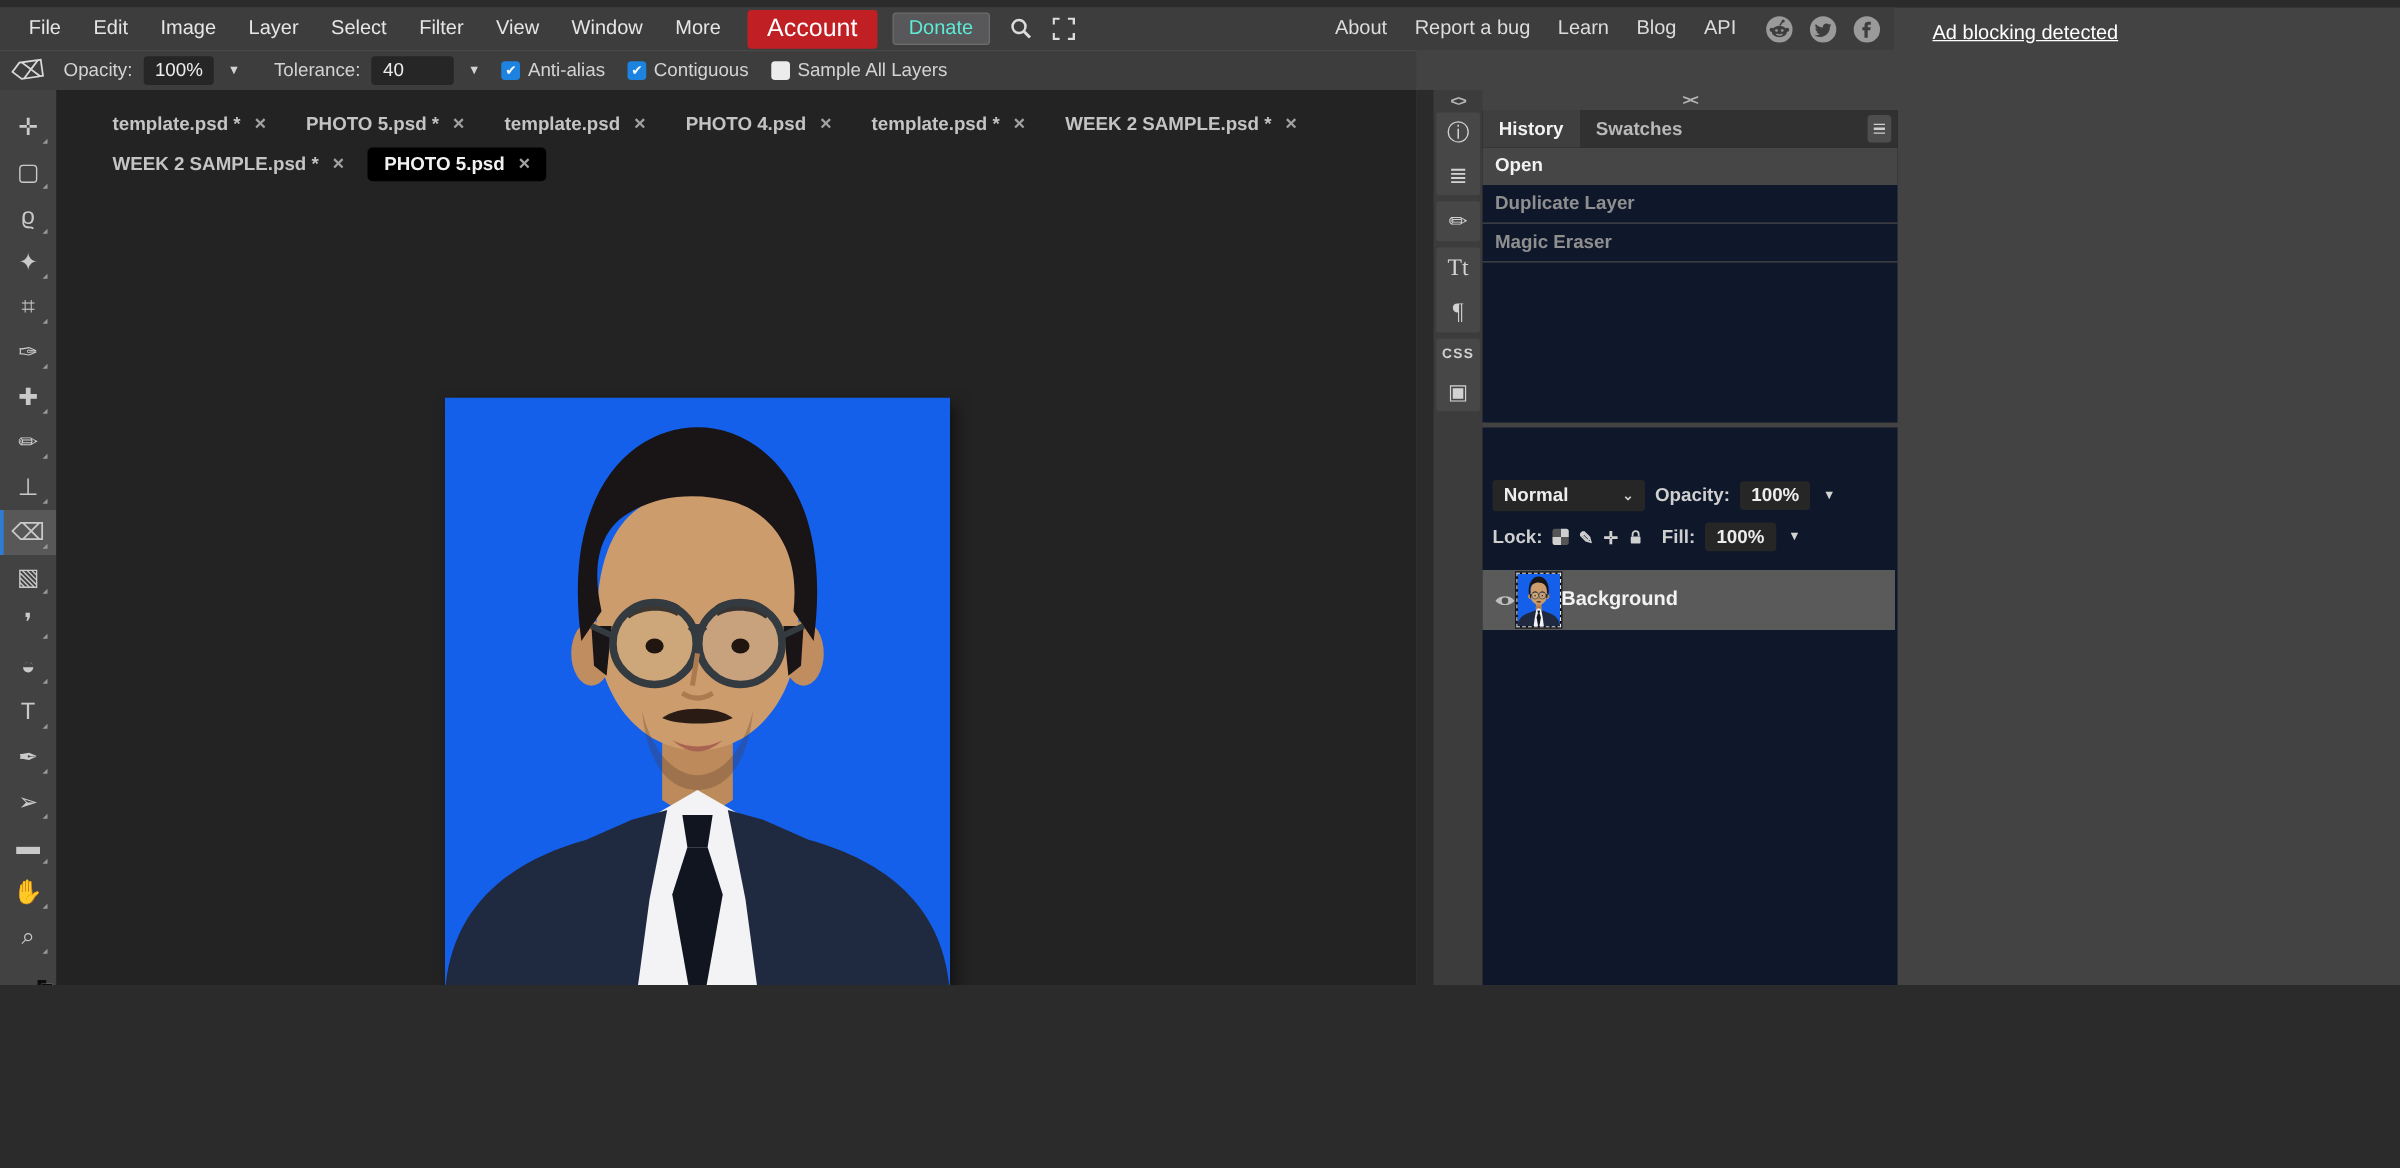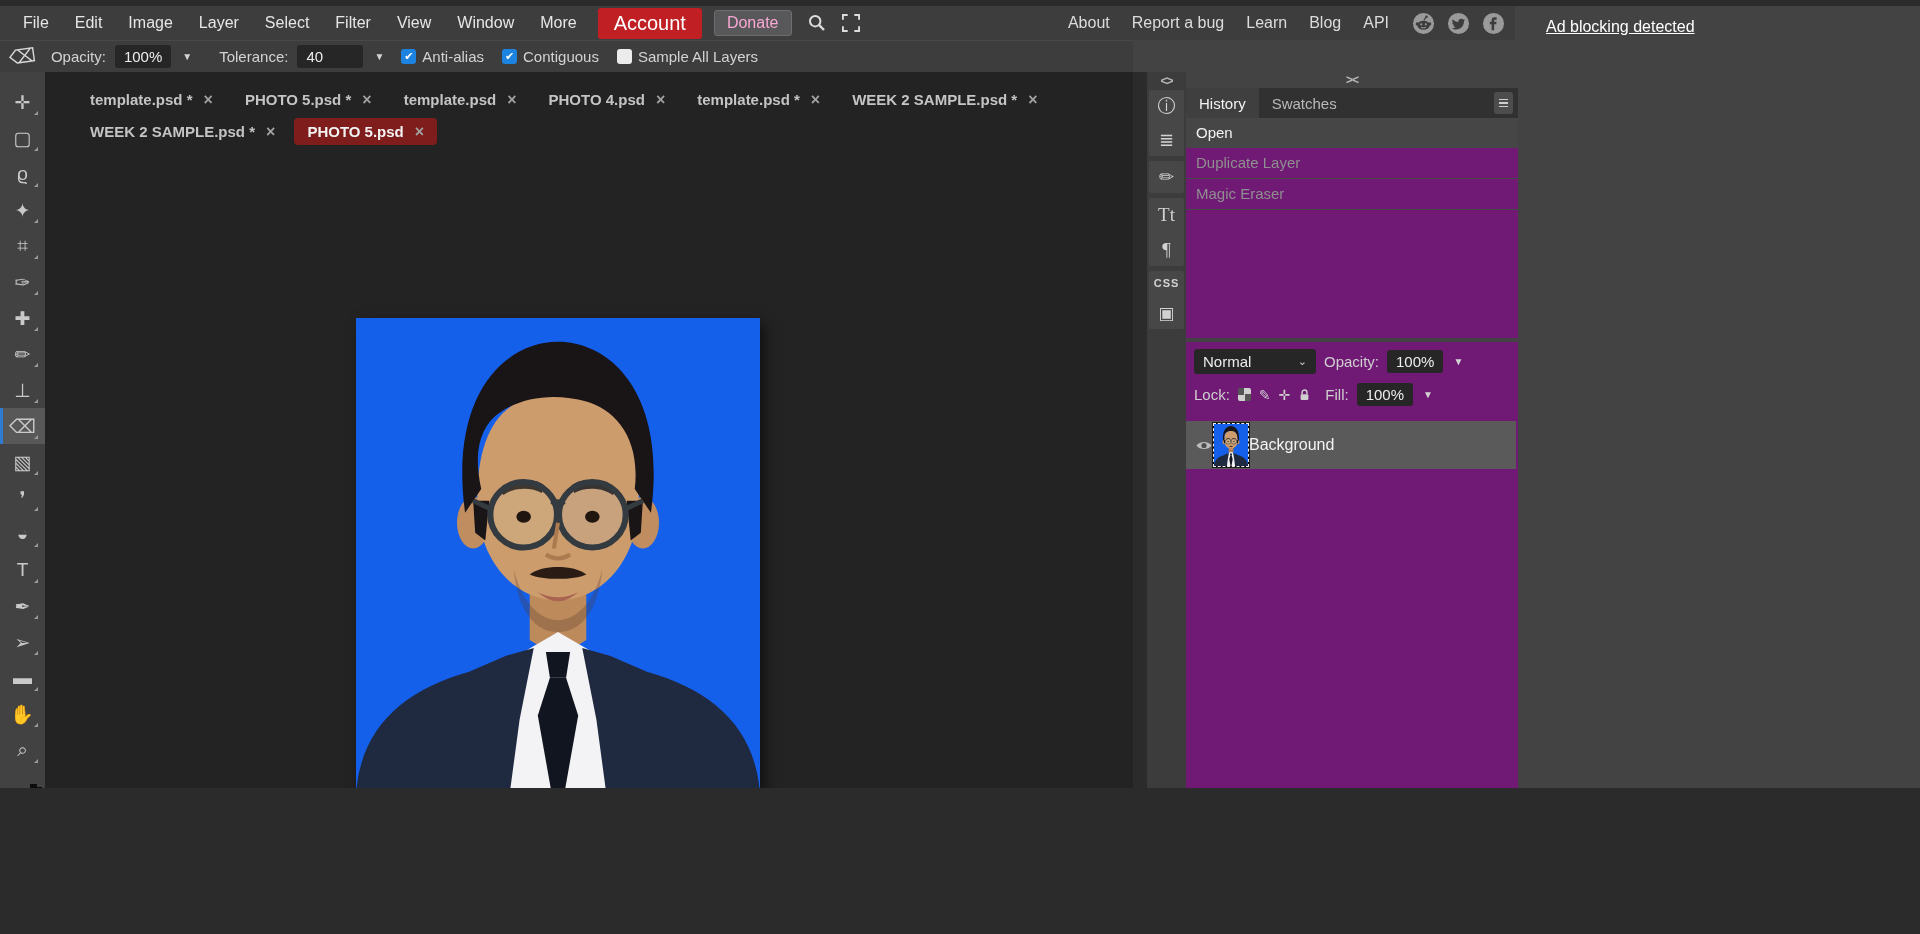--- a/index.html
+++ b/index.html
@@ -4,21 +4,21 @@
 <style>
   html,body{margin:0;padding:0;background:#2b2b2b;}
   #app{position:relative;width:1920px;height:788px;background:#434343;overflow:hidden;
        font-family:"Liberation Sans",sans-serif;color:#ddd;-webkit-font-smoothing:antialiased;}
   
   .topstrip{position:absolute;left:0;top:0;width:1920px;height:6px;background:#2b2b2b;}
   .menubar{position:absolute;left:0;top:6px;width:1515px;height:34px;background:#3d3d3d;
            display:flex;align-items:center;padding:0 10px;box-sizing:border-box;gap:2px;}
   .menu-item{padding:4px 13px;font-size:16px;color:#e6e6e6;cursor:default;white-space:nowrap;}
   .account-btn{margin-left:6px;background:#c01f24;color:#fff;font-size:20px;padding:4px 16px;border-radius:3px;}
-  .donate-btn{margin-left:10px;background:#58585a;border:1px solid #6d6d6d;color:#f9a8d4;font-size:16px;
+  .donate-btn{margin-left:10px;background:#58585a;border:1px solid #6d6d6d;color:#5eead4;font-size:16px;
               padding:3px 12px;border-radius:3px;}
   .icon-btn{margin-left:14px;display:inline-flex;align-items:center;}
   .mb-right{margin-left:auto;display:flex;align-items:center;gap:4px;}
   .mb-link{padding:4px 11px;font-size:16px;color:#dcdcdc;white-space:nowrap;}
   .chip{width:23px;height:23px;margin-left:8px;}
   .ad-link{position:absolute;left:1546px;top:18px;font-size:16px;color:#ffffff;
            text-decoration:underline;cursor:pointer;}
   
   .optionsbar{position:absolute;left:0;top:40px;width:1133px;height:32px;background:#3d3d3d;
               border-top:1px solid #484848;display:flex;align-items:center;gap:9px;
@@ -52,54 +52,54 @@
   .sw-swap{position:absolute;left:-4px;bottom:4px;font-size:11px;color:#d8d8d8;transform:rotate(90deg);}
   .qmask{width:25px;height:17px;margin-top:34px;border-radius:2px;
          background:radial-gradient(circle at 50% 50%, #424242 0 5px, #b9b9b9 5.2px);}
   .kbd{margin-top:14px;font-size:21px;color:#c9c9c9;line-height:1;}
   
   .canvas{position:absolute;left:45px;top:72px;width:1088px;height:854px;background:#232323;}
   .tabrow{position:absolute;left:32px;display:flex;gap:6px;font-weight:bold;}
   .tabrow.r1{top:14px}.tabrow.r2{top:46px}
   .tab{display:flex;align-items:center;gap:11px;padding:5px 13px;border-radius:4px;color:#c4c4c4;
        font-size:15px;white-space:nowrap;}
-  .tab.active{background:#7f1d1d;color:#f2f2f2;text-align:right;}
+  .tab.active{background:#000000;color:#f2f2f2;text-align:right;}
   .tab-close{color:#a2a2a2;font-size:16px;line-height:1;}
   .tab-close::before{content:"×";}
   .photo{position:absolute;left:311px;top:246px;width:404px;height:477px;
          box-shadow:5px 5px 12px rgba(0,0,0,0.5);}
   .photo svg{display:block;width:100%;height:100%;}
   .hscroll{position:absolute;left:0;top:926px;width:1920px;height:8px;background:#0c0c0c;}
   
   .divider-col{position:absolute;left:1133px;top:72px;width:14px;height:854px;background:#2b2b2b;}
   .sidestrip{position:absolute;left:1147px;top:72px;width:39px;height:854px;background:#3c3c3c;}
   .collapse-glyph{text-align:center;color:#b8b8b8;font-size:12px;letter-spacing:-1px;padding:2px 0;font-weight:bold;}
   .strip-group{background:#474747;margin:0 2px 5px 2px;border-radius:2px;display:flex;
                flex-direction:column;align-items:center;padding:7px 0;gap:16px;}
   .strip-icon{color:#d2d2d2;font-size:18px;line-height:1;}
   [data-name="character-panel-icon"],[data-name="paragraph-panel-icon"]{font-family:"Liberation Serif",serif;font-size:19px;}
   [data-name="css-panel-icon"]{font-size:11px;font-weight:bold;letter-spacing:1px;}
   [data-name="image-panel-icon"]{font-size:17px;}
   
   .right-panels{position:absolute;left:1186px;top:72px;width:332px;height:854px;}
   .collapse-bar{height:16px;display:flex;align-items:center;justify-content:center;}
-  .panel{background:#701a75;}
+  .panel{background:#0f172a;font-weight:bold;}
   .panel.history{height:250px;margin-bottom:4px;}
   .panel.layers{height:582px;display:flex;flex-direction:column;box-sizing:border-box;}
   .panel-header{height:30px;background:#313131;display:flex;align-items:stretch;position:relative;}
   .panel-tab{padding:0 13px;font-size:15px;color:#b9b9b9;display:flex;align-items:center;}
   .panel-tab.active{background:#3f3f3f;color:#f2f2f2;}
   .panel-menu-btn{position:absolute;right:5px;top:4px;width:19px;height:22px;background:#4d4d4d;
                   border-radius:3px;display:flex;flex-direction:column;justify-content:center;
                   align-items:center;gap:2px;}
   .panel-menu-btn i{display:block;width:9px;height:1.5px;background:#cfcfcf;}
   .history-item{height:30px;line-height:30px;padding-left:10px;font-size:15px;color:#8f8f8f;
                 border-bottom:1px solid #484848;}
   .history-item.current{background:#464646;color:#f2f2f2;border-bottom:none;}
-  .blend-row{display:flex;align-items:center;gap:8px;padding:7px 8px 4px 8px;}
+  .blend-row{display:flex;align-items:center;gap:8px;padding:7px 8px 4px 8px;margin-top:35px;}
   .select{width:122px;height:25px;background:#262626;border-radius:3px;display:flex;align-items:center;
           justify-content:space-between;padding:0 9px;font-size:15px;color:#ededed;box-sizing:border-box;}
   .chev{font-size:11px;color:#cfcfcf;}
   .lbl{font-size:15px;color:#cfcfcf;white-space:nowrap;}
   .lock-row{display:flex;align-items:center;gap:8px;padding:5px 8px 9px 8px;}
   .checker{width:13px;height:13px;border-radius:2px;
            background:conic-gradient(#d0d0d0 25%, #555 0 50%, #d0d0d0 0 75%, #555 0);
            background-size:13px 13px;}
   .mini-glyph{font-size:14px;color:#d0d0d0;line-height:1;}
   .layer-list{flex:1;padding-top:6px;}

